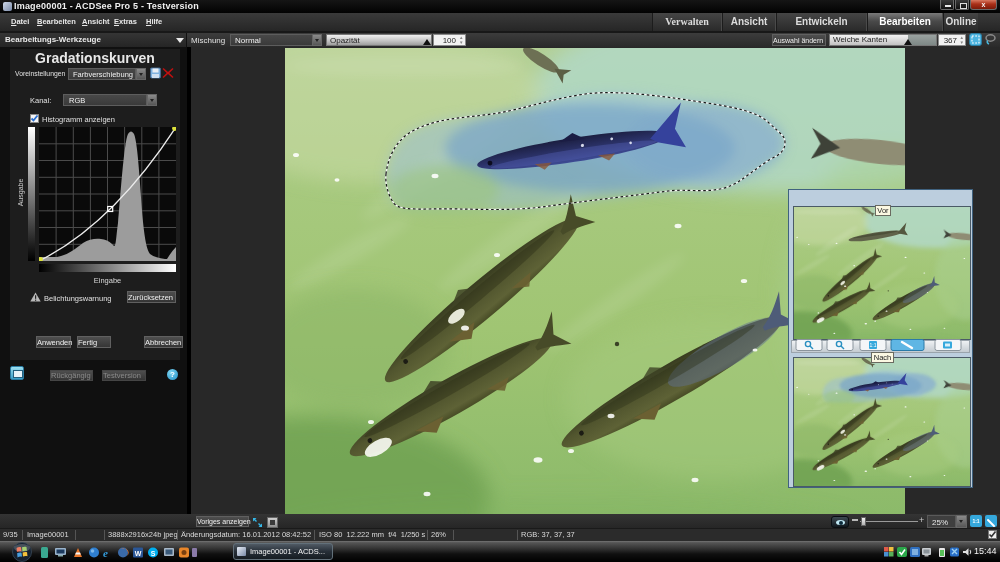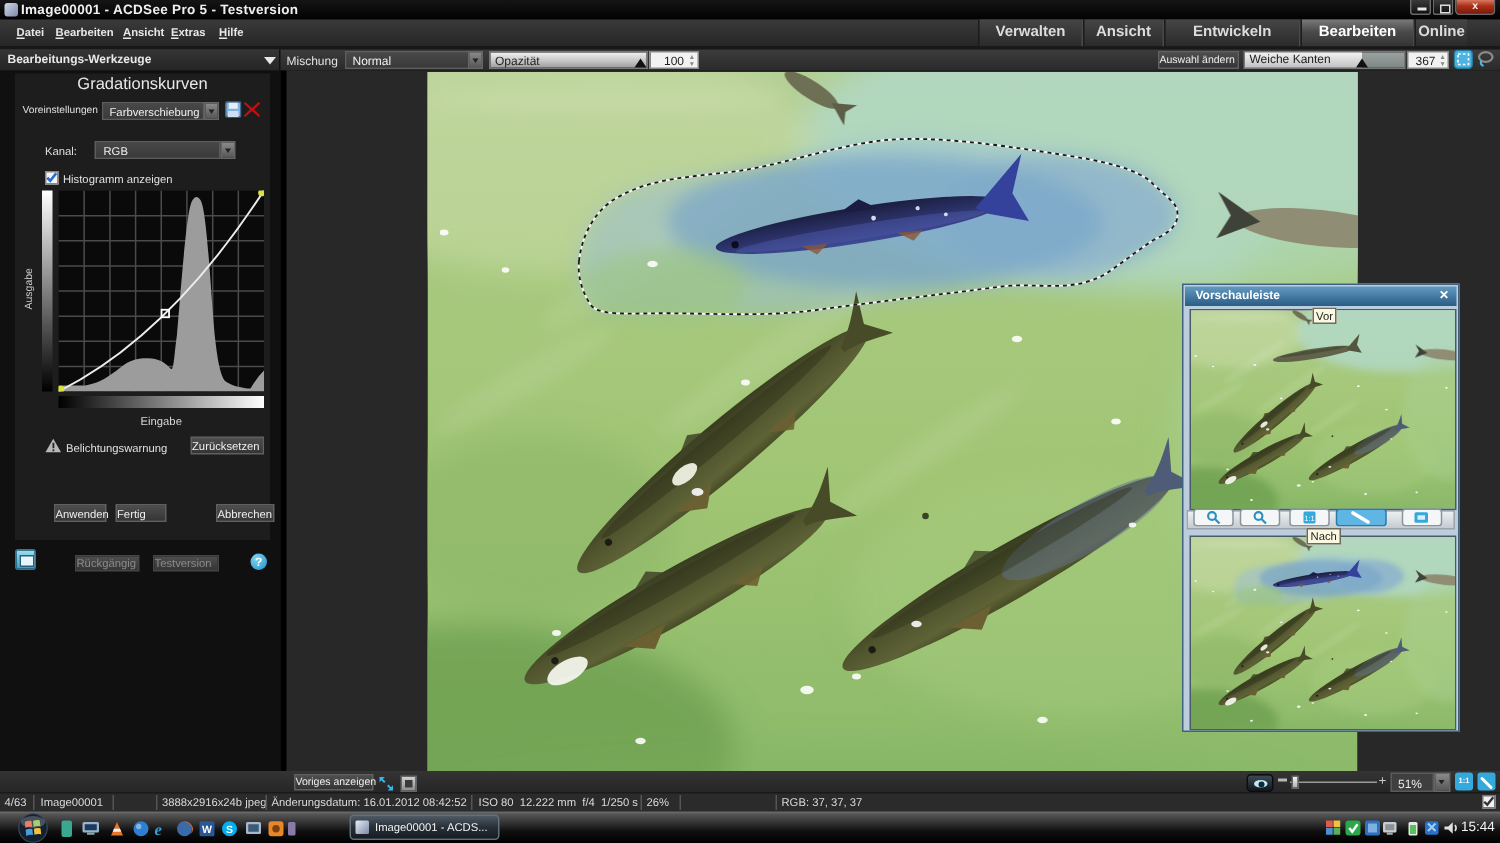--- a/index.html
+++ b/index.html
@@ -53,21 +53,21 @@
     <span style="position:absolute;left:4px;top:3px;width:5px;height:4px;border:1px solid #ddd;"></span>
   </div>
 <div class="abs winbtn" style="left:970px;width:27px;background:linear-gradient(#d87860,#aa2f18 45%,#7a1a0a);border-radius:0 0 3px 3px;color:#f4f4f4;font-size:7px;font-weight:bold;text-align:center;line-height:9px;">x</div>
 
 <div class="abs" id="menurow"></div>
 <div class="abs menuitem" style="left:11px;"><u>D</u>atei</div>
 <div class="abs menuitem" style="left:37px;"><u>B</u>earbeiten</div>
 <div class="abs menuitem" style="left:82px;"><u>A</u>nsicht</div>
 <div class="abs menuitem" style="left:114px;"><u>E</u>xtras</div>
 <div class="abs menuitem" style="left:146px;"><u>H</u>ilfe</div>
-<div class="abs tab" style="left:652px;top:13px;width:70px;">Verwalten</div>
+<div class="abs tab" style="left:652px;top:13px;width:70px;font-family:Liberation Serif, serif;">Verwalten</div>
 <div class="abs tab" style="left:722px;top:13px;width:54px;">Ansicht</div>
 <div class="abs tab" style="left:776px;top:13px;width:91px;">Entwickeln</div>
 <div class="abs tab" id="tabactive" style="left:867px;top:13px;width:76px;">Bearbeiten</div>
 <div class="abs tab" style="left:943px;top:13px;width:35px;border-right:none;">Online</div>
 <div class="abs" id="sep1"></div>
 
 <div class="abs" id="toolrow"></div>
 <div class="abs" id="bwheader">
     <span>Bearbeitungs-Werkzeuge</span>
 <span style="position:absolute;left:176px;top:5px;border-left:4px solid transparent;border-right:4px solid transparent;border-top:5px solid #e8e8e8;"></span>
@@ -99,21 +99,21 @@
     <rect x="0.5" y="0.5" width="12" height="12" rx="2.5" fill="#4cb4e0" stroke="#2a7a9e"></rect>
     <rect x="3" y="3" width="7" height="7" fill="none" stroke="#ffffff" stroke-width="1.1" stroke-dasharray="1.8 1.4"></rect>
   </svg>
 <svg class="abs" style="left:984px;top:33px;" width="13" height="13" viewBox="0 0 13 13">
     <ellipse cx="6.5" cy="5" rx="4.5" ry="3.2" fill="none" stroke="#8a8a8a" stroke-width="1.5"></ellipse>
     <path d="M3.5,7.5 Q2.5,10 5,11" fill="none" stroke="#49b8dc" stroke-width="1.5"></path>
   </svg>
 
 <div class="abs" id="leftpanel">
     <div class="abs" id="groupbox"></div>
- <div class="abs" style="left:10px;top:3px;width:170px;text-align:center;font-size:11px;color:#e8e8e8;">Gradationskurven</div>
+ <div class="abs" style="left:10px;top:3px;width:170px;text-align:center;font-size:14px;color:#e8e8e8;font-weight:bold;">Gradationskurven</div>
  <div class="abs lbl" style="left:15px;top:23px;font-size:6.8px;">Voreinstellungen</div>
  <div class="abs drop" style="left:68px;top:21px;width:68px;height:12px;font-size:7.5px;">
       <span style="position:absolute;left:4px;top:1px;">Farbverschiebung</span>
     </div>
  <div class="abs droparrow" style="left:136px;top:21px;width:10px;height:12px;"></div>
  <svg class="abs" style="left:150px;top:20px;" width="11" height="12" viewBox="0 0 11 12">
       <rect x="0.5" y="1" width="10" height="10" rx="1" fill="#7fb2e0" stroke="#44688e" stroke-width="1"></rect>
       <rect x="2.5" y="1.5" width="6" height="4" fill="#e8eef6"></rect>
       <rect x="2" y="7" width="7" height="4" fill="#cfe0f2"></rect>
     </svg>
@@ -315,24 +315,20 @@
  </defs>
  <use href="#base1"></use>
  <use href="#tintg"></use>
  <use href="#fishes"></use>
  <use href="#bfish"></use>
  <path id="antspath" d="M101,126 C103,108 112,92 126,84 C150,70 178,70 207,66 C236,62 268,50 304,45.5 C340,42 390,50 422,55 C448,59 474,64 484,75 C496,86 500,88 500,95 C500,104 492,108 484,112 C472,120 462,128 453,134 C430,148 406,140 383,143 C345,148 300,153 260,158.6 C220,164 180,160 145,161 C128,161 112,162 108,154 C103,146 100,136 101,126 Z" fill="none" stroke="#f6f6f6" stroke-width="1.2"></path>
  <path d="M101,126 C103,108 112,92 126,84 C150,70 178,70 207,66 C236,62 268,50 304,45.5 C340,42 390,50 422,55 C448,59 474,64 484,75 C496,86 500,88 500,95 C500,104 492,108 484,112 C472,120 462,128 453,134 C430,148 406,140 383,143 C345,148 300,153 260,158.6 C220,164 180,160 145,161 C128,161 112,162 108,154 C103,146 100,136 101,126 Z" fill="none" stroke="#181818" stroke-width="1.2" stroke-dasharray="2.6 2.6"></path>
 </svg>
 
 <div class="abs" id="prevpanel" style="left:788px;top:189px;width:185px;height:299px;background:#bccede;border:1px solid #40627f;box-sizing:border-box;">
- <div class="abs" style="left:1px;top:1px;width:181px;height:13px;background:linear-gradient(#649ac0,#2a5c85);">
-  <span style="position:absolute;left:7px;top:1px;font-size:8px;font-weight:bold;color:#fff;">Vorschauleiste</span>
-  <span style="position:absolute;right:5px;top:1px;font-size:8px;font-weight:bold;color:#fff;">✕</span>
- </div>
  <svg class="abs" style="left:4px;top:16px;border:1px solid #4a5a66;" width="176" height="132" viewBox="0 0 620 466" preserveAspectRatio="none">
   <use href="#base1"></use>
       <use href="#fishes"></use>
       <use href="#gfish"></use>
  </svg>
  <div class="abs" style="left:2px;top:150px;width:179px;height:13px;background:linear-gradient(#eef1f3,#c4cbd1);border:1px solid #9aa4ac;box-sizing:border-box;"></div>
  <svg class="abs" style="left:4px;top:167px;border:1px solid #4a5a66;" width="176" height="128" viewBox="0 0 620 466" preserveAspectRatio="none">
   <use href="#base1"></use>
       <use href="#tintg"></use>
       <use href="#fishes"></use>
@@ -375,30 +371,30 @@
   </div>
 <div class="abs" style="left:831px;top:516px;width:18px;height:12px;border-radius:3px;background:linear-gradient(#3e4a52,#10181e);border:1px solid #0a0e12;box-sizing:border-box;">
     <span style="position:absolute;left:3.5px;top:3px;width:9px;height:5px;border-radius:50%;background:#bfe8f4;"></span>
     <span style="position:absolute;left:6.5px;top:3.5px;width:4px;height:4px;border-radius:50%;background:#0c2a3a;"></span>
   </div>
 <div class="abs" style="left:852px;top:519px;width:6px;height:2px;background:#b8b8b8;"></div>
 <div class="abs" style="left:860px;top:520.5px;width:58px;height:1.5px;background:#9a9a9a;"></div>
 <div class="abs" style="left:861px;top:517px;width:5px;height:9px;background:linear-gradient(#f2f2f2,#b2b2b2);border:1px solid #666;box-sizing:border-box;"></div>
 <div class="abs" style="left:919px;top:517px;width:7px;height:7px;color:#c8c8c8;font-size:9px;line-height:7px;">+</div>
 <div class="abs" style="left:927px;top:515px;width:29px;height:13px;background:#3f3f3f;border:1px solid #5a5a5a;box-sizing:border-box;color:#e8e8e8;font-size:8px;">
-    <span style="position:absolute;left:4px;top:1.5px;">51%</span>
+    <span style="position:absolute;left:4px;top:1.5px;">25%</span>
   </div>
 <div class="abs droparrow" style="left:956px;top:515px;width:11px;height:13px;"></div>
 <div class="abs" style="left:970px;top:515px;width:12px;height:12px;border-radius:2px;background:#35a8dc;color:#fff;font-size:5px;text-align:center;line-height:12px;font-weight:bold;">1:1</div>
 <div class="abs" style="left:985px;top:515px;width:12px;height:12px;border-radius:2px;background:#35a8dc;"><svg width="12" height="12">
       <line x1="3" y1="3" x2="9" y2="9" stroke="#fff" stroke-width="2" stroke-linecap="round"></line>
     </svg></div>
 
 <div class="abs" id="statusbar"></div>
-<div class="abs st" style="left:3px;top:530px;">4/63</div>
+<div class="abs st" style="left:3px;top:530px;">9/35</div>
 <div class="abs stsep" style="left:22px;top:530px;"></div>
 <div class="abs st" style="left:27px;top:530px;">Image00001</div>
 <div class="abs stsep" style="left:75px;top:530px;"></div>
 <div class="abs st" style="left:79px;top:530px;margin-top:39px;">1.1 MB</div>
 <div class="abs stsep" style="left:104px;top:530px;"></div>
 <div class="abs st" style="left:108px;top:530px;">3888x2916x24b jpeg</div>
 <div class="abs stsep" style="left:177px;top:530px;"></div>
 <div class="abs st" style="left:181px;top:530px;">Änderungsdatum: 16.01.2012 08:42:52</div>
 <div class="abs stsep" style="left:314px;top:530px;"></div>
 <div class="abs st" style="left:319px;top:530px;">ISO 80&nbsp;&nbsp;12.222 mm&nbsp;&nbsp;f/4&nbsp;&nbsp;1/250 s</div>

